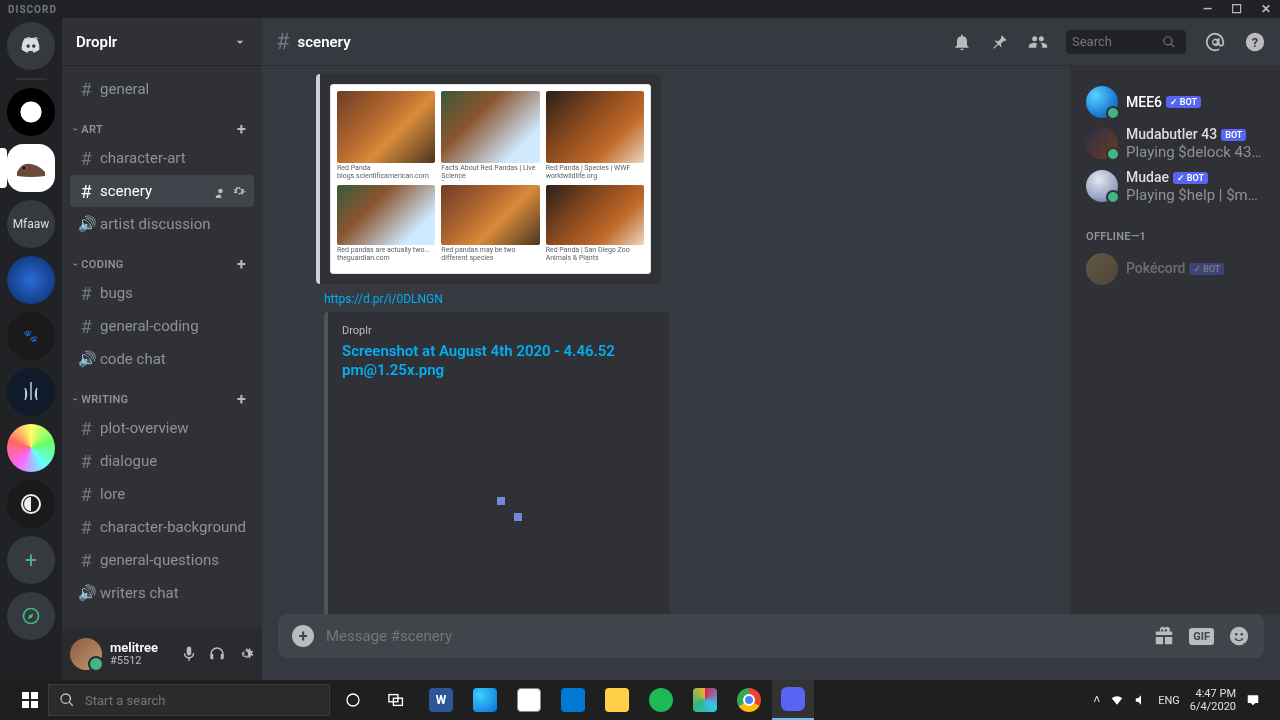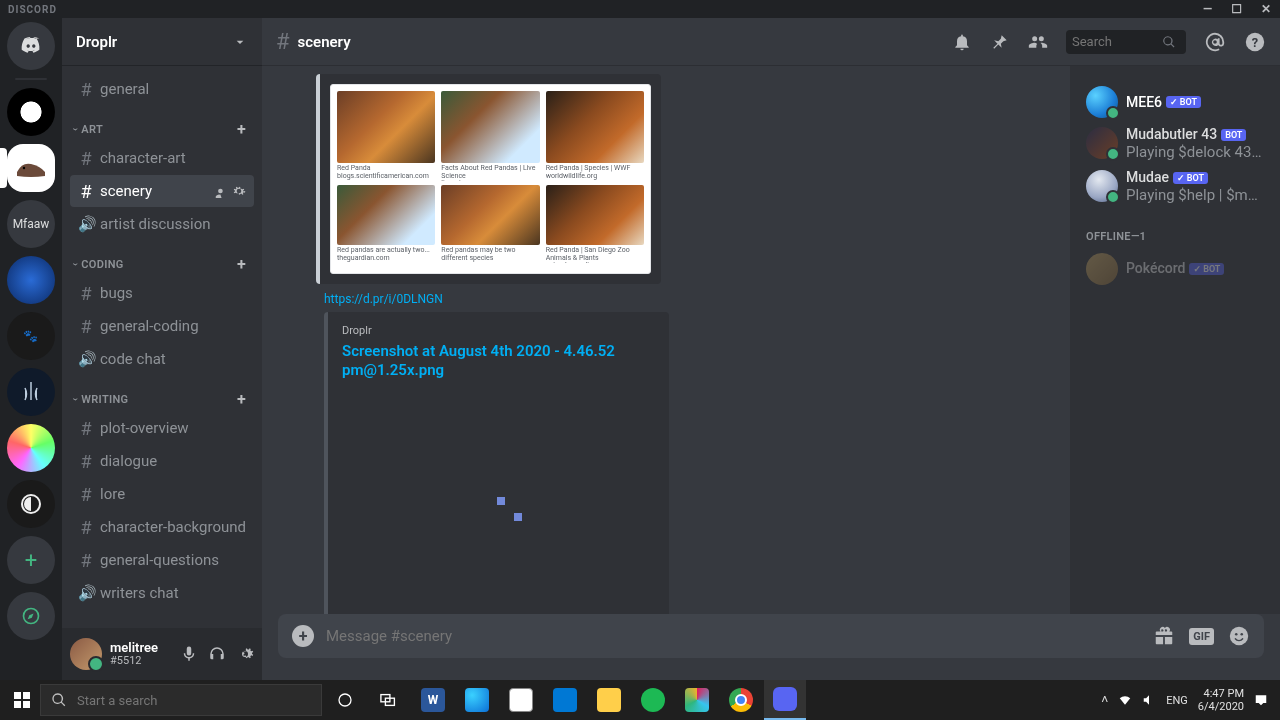--- a/index.html
+++ b/index.html
@@ -104,21 +104,21 @@
 .member.offline { opacity: 0.35; }
 .member.offline .mem-avatar::after { display: none; }
 
 .av-c1 { background: radial-gradient(circle at 30% 30%, #5ad1ff, #1c7ed6 60%, #0b4f8a); }
 .av-c2 { background: linear-gradient(135deg,#8a5a44,#c49a6c); }
 .av-c3 { background: linear-gradient(135deg,#2b2d42,#6b3e26); }
 .av-c4 { background: radial-gradient(circle at 40% 30%, #e3e8f0, #9aa7c4 60%, #4a5a80); }
 .av-c5 { background: linear-gradient(135deg,#9a8a6a,#d4c49a); }
 .av-c6 { background: linear-gradient(135deg,#c4a464,#8a6a3a); }
 
-.taskbar { height: 40px; background: #1f1f1f; display: flex; align-items: center; padding: 0 6px; gap: 2px; color: #fff; font-size: 12px; }
+.taskbar { height: 40px; background: #1f1f1f; display: flex; align-items: center; padding: 0 14px; gap: 2px; color: #fff; font-size: 12px; }
 .tb-start { width: 32px; height: 32px; display: flex; align-items: center; justify-content: center; cursor: pointer; }
 .tb-search { background: #2b2b2b; height: 32px; width: 282px; display: flex; align-items: center; padding: 0 10px; gap: 10px; border: 1px solid #3a3a3a; color: #bfbfbf; }
 .tb-search input { background: transparent; border: none; outline: none; color: #e0e0e0; font-size: 13px; flex: 1; }
 .tb-spacer { flex: 1; }
 .tb-icon { width: 42px; height: 40px; display: flex; align-items: center; justify-content: center; cursor: pointer; }
 .tb-icon.active { border-bottom: 2px solid #76b9ed; background: #333; }
 .tray { display: flex; align-items: center; gap: 10px; color: #e0e0e0; padding-right: 6px; }
 .tray-time { text-align: right; font-size: 11px; line-height: 1.2; }
 .tb-app { width: 24px; height: 24px; border-radius: 4px; }
 

